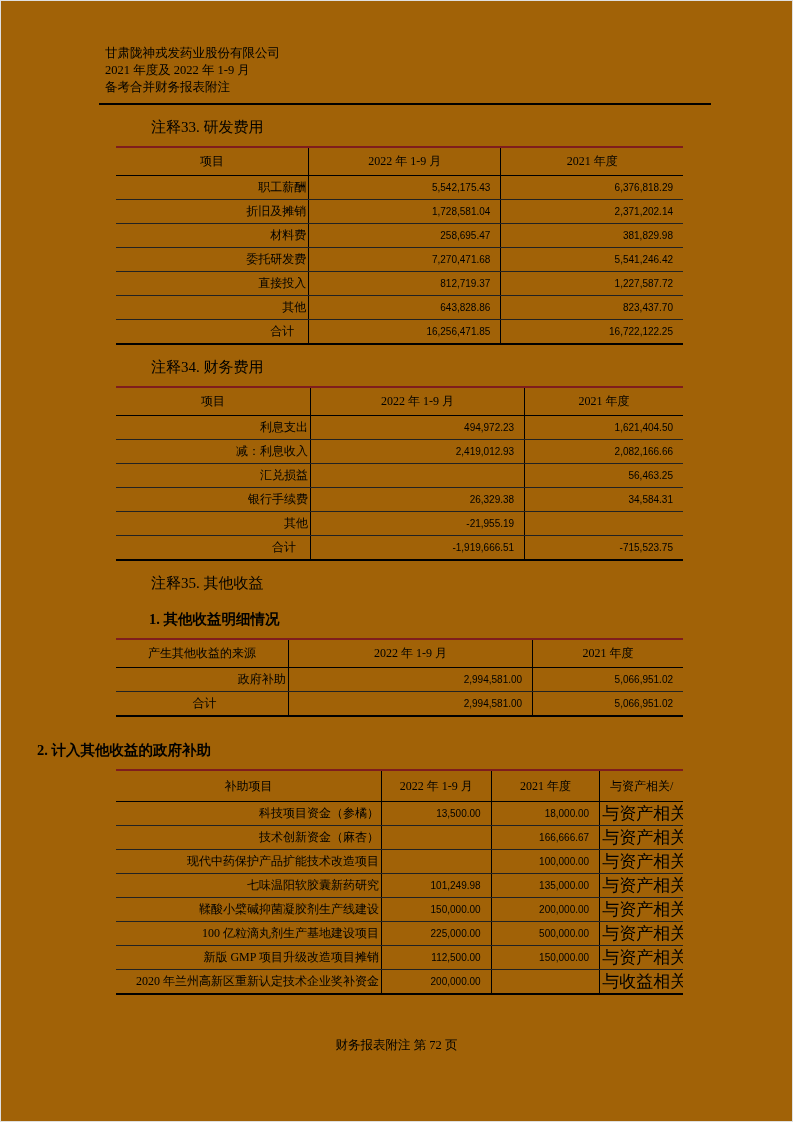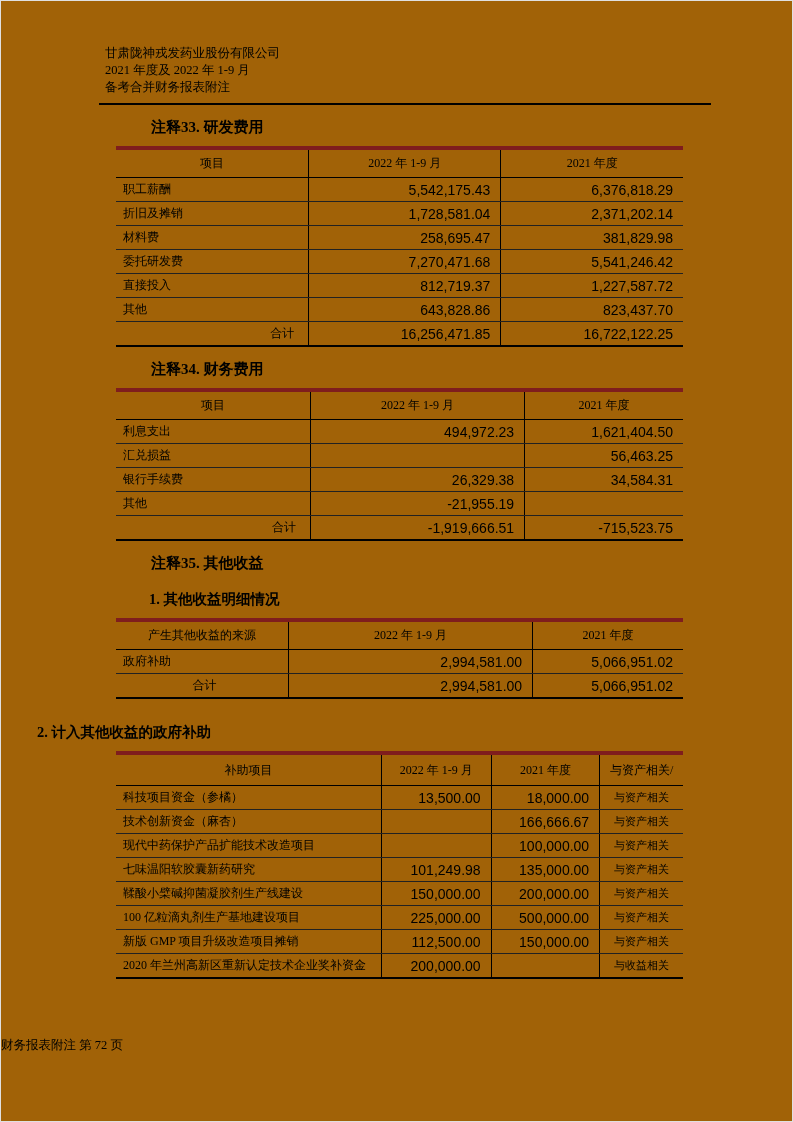--- a/index.html
+++ b/index.html
@@ -15,73 +15,73 @@
     overflow: hidden;
   }
   .doc-header { margin: 44px 0 0 104px; font-size: 12.5px; line-height: 17px; }
   .doc-header div { white-space: nowrap; }
   .header-rule {
     margin: 7px 0 0 98px; width: 612px;
     border: 0; border-top: 2px solid #000; height: 0;
   }
   h2.note-title {
     margin: 13px 0 9px 150px;
-    font-size: 15px; font-weight: bold;
+    font-size: 15px; font-weight: normal;
     font-family: "Liberation Serif", "DejaVu Serif", serif;
   }
   h3.sub-title {
     margin: 17px 0 9px 148px;
     font-size: 14.5px; font-weight: bold;
   }
   h3.sub-title.gap { margin-top: 24px; margin-left: 36px; }
   table.doc-table {
     margin-left: 115px; width: 567px;
     border-collapse: collapse;
-    border-top: 4px solid #7f1d1d;
+    border-top: 2px solid #7f1d1d;
     border-bottom: 2px solid #000;
     font-size: 12px;
     table-layout: fixed;
   }
   table.doc-table th {
     font-weight: normal; text-align: center;
     height: 27px; border-bottom: 1px solid #000;
     padding: 0 2px; overflow: hidden; white-space: nowrap;
   }
   table.doc-table td {
     height: 23px; border-bottom: 1px solid #222;
     padding: 0 2px; overflow: hidden; white-space: nowrap;
   }
   table.doc-table th:not(:first-child),
   table.doc-table td:not(:first-child) { border-left: 1px solid #000; }
-  table.doc-table td.c0 { text-align: left; padding-left: 7px; }
+  table.doc-table td.c0 { text-align: right; padding-left: 7px; }
   table.doc-table td.c1, table.doc-table td.c2 {
     text-align: right; padding-right: 10px;
     font-family: "Liberation Sans", "DejaVu Sans", sans-serif;
-    font-size: 14px;
+    font-size: 10px;
   }
   
   table.t-note33 .c0 { width: 33.2%; } table.t-note33 .c1 { width: 33.0%; }
   table.t-note34 .c0 { width: 33.5%; } table.t-note34 .c1 { width: 36.9%; }
   table.t-income .c0 { width: 29.6%; } table.t-income .c1 { width: 42.2%; }
   
   table.t-grants .c0 { width: 47.6%; }
   table.t-grants .c1 { width: 19.1%; }
   table.t-grants .c2 { width: 18.9%; }
   table.t-grants .c3 { width: 14.4%; }
   table.t-grants th { height: 30px; }
   table.t-grants td.c3 {
-    text-align: center; font-size: 11px;
+    text-align: center; font-size: 17px;
     font-family: "Liberation Serif", "DejaVu Serif", serif;
   }
   tr.row-indent td.c0 { padding-left: 24px; }
   table.total-right tr.row-total td.c0 { text-align: right; padding-right: 14px; }
   table.total-center tr.row-total td.c0 { text-align: center; }
   .doc-footer {
     position: absolute; top: 1036px; left: 0;
-    width: 100%; 
+    width: 100%; text-align: center;
     font-size: 12.5px;
   }
 </style>
 </head>
 <body>
 
 <div class="page">
 
   <div class="doc-header">
     <div>甘肃陇神戎发药业股份有限公司</div>
@@ -146,20 +146,25 @@
           <th class="c1">2022 年 1-9 月</th>
           <th class="c2">2021 年度</th>
         </tr>
       </thead>
       <tbody>
         <tr class="row-data">
           <td class="c0">利息支出</td>
           <td class="c1">494,972.23</td>
           <td class="c2">1,621,404.50</td>
         </tr>
+        <tr class="row-data row-indent">
+          <td class="c0">减：利息收入</td>
+          <td class="c1">2,419,012.93</td>
+          <td class="c2">2,082,166.66</td>
+        </tr>
         <tr class="row-data">
           <td class="c0">汇兑损益</td>
           <td class="c1"></td>
           <td class="c2">56,463.25</td>
         </tr>
         <tr class="row-data">
           <td class="c0">银行手续费</td>
           <td class="c1">26,329.38</td>
           <td class="c2">34,584.31</td>
         </tr>

